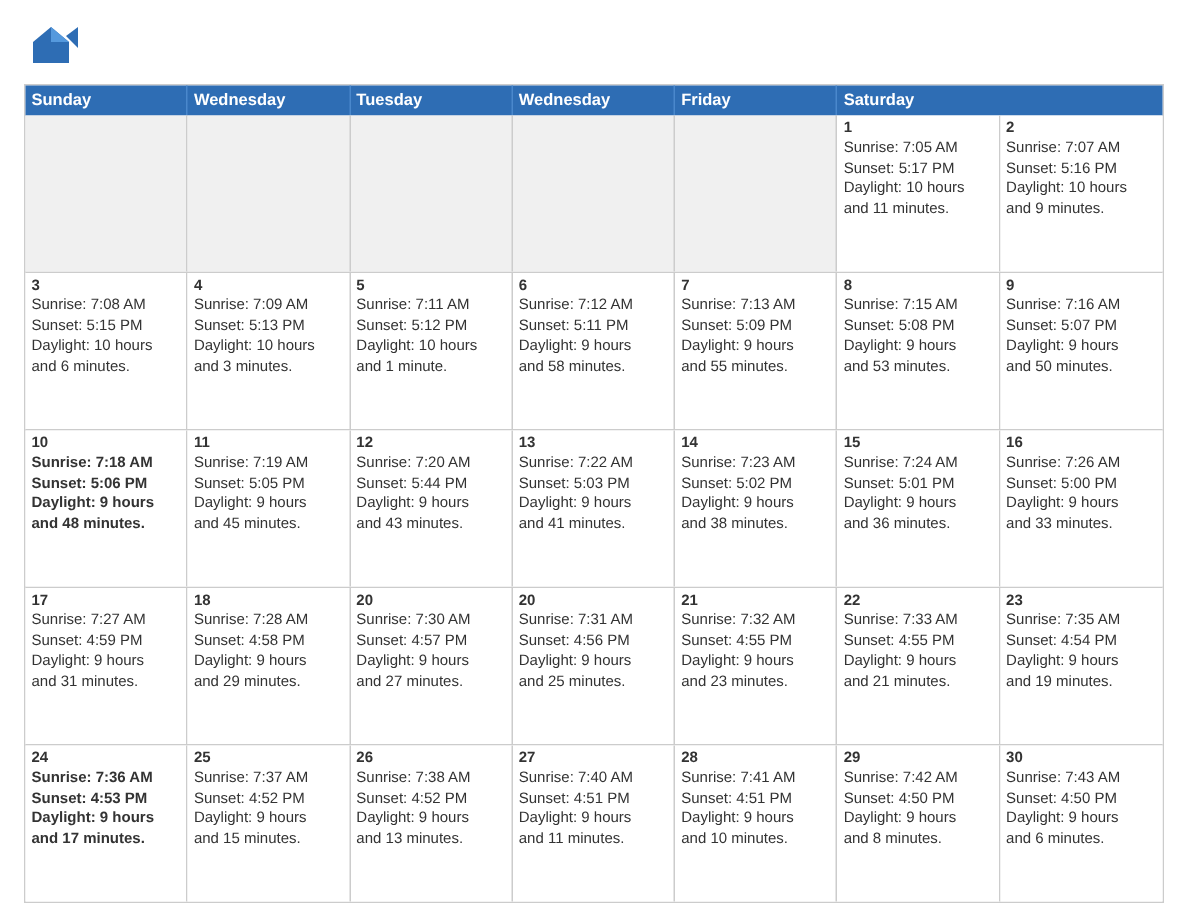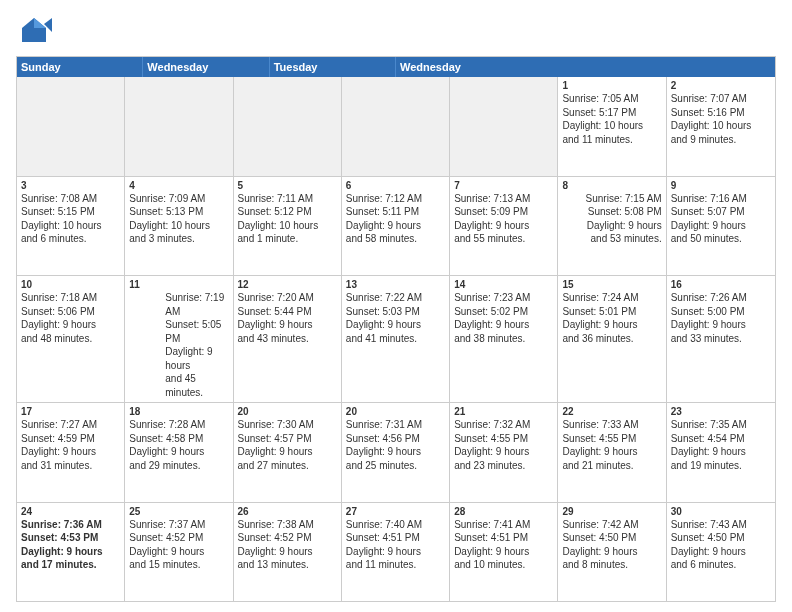--- a/index.html
+++ b/index.html
@@ -55,21 +55,21 @@
       font-size: 30px;
       font-weight: bold;
       color: #222;
     }
     .subtitle {
       font-size: 14px;
       color: #444;
     }
     .cal-header {
       display: grid;
-      grid-template-columns: repeat(6, 1fr);
+      grid-template-columns: repeat(7, 1fr);
       background: #2e6db4;
     }
     .cal-header-cell {
       color: #fff;
       font-size: 11px;
       font-weight: bold;
       padding: 4px 4px;
       text-align: left;
       border-right: 1px solid #4a88cc;
     }
@@ -138,20 +138,22 @@
     </div>
   </div>
 
   <div class="outer-border">
     <div class="cal-header">
 
     <div class="cal-header-cell">Sunday</div>
         <div class="cal-header-cell">Wednesday</div>
         <div class="cal-header-cell">Tuesday</div>
         <div class="cal-header-cell">Wednesday</div>
+        <div class="cal-header-cell">Friday</div>
+        <div class="cal-header-cell">Saturday</div>
       </div>
     <div class="cal-body">
 
     <div class="cal-row">
           <div class="cal-cell empty shaded"></div>
           <div class="cal-cell empty shaded"></div>
           <div class="cal-cell empty shaded"></div>
           <div class="cal-cell empty shaded"></div>
           <div class="cal-cell empty shaded"></div>
           <div class="cal-cell">
@@ -200,44 +202,44 @@
           </div>
           <div class="cal-cell">
             <span class="day-num">7</span>
             <div class="day-info" style="white-space: pre-line;">Sunrise: 7:13 AM
 Sunset: 5:09 PM
 Daylight: 9 hours
 and 55 minutes.</div>
           </div>
           <div class="cal-cell">
             <span class="day-num">8</span>
-            <div class="day-info" style="white-space: pre-line; text-align: right;">Sunrise: 7:15 AM
+            <div class="day-info" style="white-space: pre-line;">Sunrise: 7:15 AM
 Sunset: 5:08 PM
 Daylight: 9 hours
 and 53 minutes.</div>
           </div>
           <div class="cal-cell">
             <span class="day-num">9</span>
             <div class="day-info" style="white-space: pre-line;">Sunrise: 7:16 AM
 Sunset: 5:07 PM
 Daylight: 9 hours
 and 50 minutes.</div>
           </div>
         </div>
         <div class="cal-row">
           <div class="cal-cell">
             <span class="day-num">10</span>
-            <div class="day-info" style="white-space: pre-line;">Sunrise: 7:18 AM
+            <div class="day-info" style="white-space: pre-line; font-weight: bold;">Sunrise: 7:18 AM
 Sunset: 5:06 PM
 Daylight: 9 hours
 and 48 minutes.</div>
           </div>
           <div class="cal-cell">
             <span class="day-num">11</span>
-            <div class="day-info" style="white-space: pre-line; margin-left: 36px;">Sunrise: 7:19 AM
+            <div class="day-info" style="white-space: pre-line;">Sunrise: 7:19 AM
 Sunset: 5:05 PM
 Daylight: 9 hours
 and 45 minutes.</div>
           </div>
           <div class="cal-cell">
             <span class="day-num">12</span>
             <div class="day-info" style="white-space: pre-line;">Sunrise: 7:20 AM
 Sunset: 5:44 PM
 Daylight: 9 hours
 and 43 minutes.</div>

